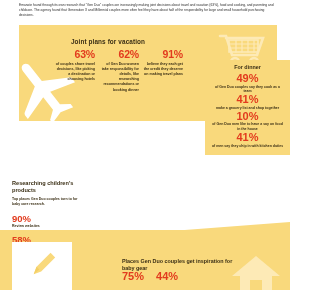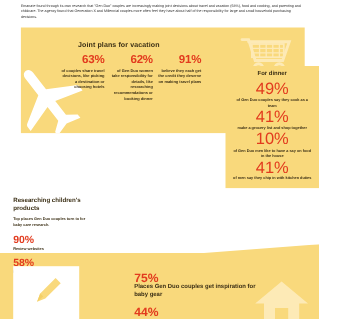--- a/index.html
+++ b/index.html
@@ -137,22 +137,22 @@
     text-align: center;
     z-index: 4;
   }
   .dinner-title {
     font-size: 5.4px;
     font-weight: bold;
     color: #3b2f15;
     margin-bottom: 3px;
   }
   .dinner .pct {
-    font-size: 15px;
-    font-weight: normal;
+    font-size: 11px;
+    font-weight: bold;
     color: #e23b1e;
     line-height: 1.05;
     margin-top: 0;
   }
   .dinner .desc {
     font-size: 3.5px;
     line-height: 1.4;
     color: #3b2f15;
     font-weight: bold;
     padding: 0 2px;
@@ -229,26 +229,25 @@
     width: 118px;
     font-size: 5.4px;
     font-weight: bold;
     line-height: 1.3;
     color: #3b2f15;
     z-index: 6;
   }
   .baby-stats {
     position: absolute;
     left: 122px;
-    bottom: 0px;
+    bottom: 8px;
     width: 118px;
     display: flex;
-    gap: 20px;
+    gap: 12px;
     z-index: 6;
-    flex-direction: column;
   }
   .baby-stats .pct {
     font-size: 11px;
     font-weight: bold;
     color: #e23b1e;
     line-height: 1;
   }
   .house { position: absolute; right: 8px; bottom: 0px; width: 52px; height: 36px; z-index: 6; }
 </style>
 </head>

